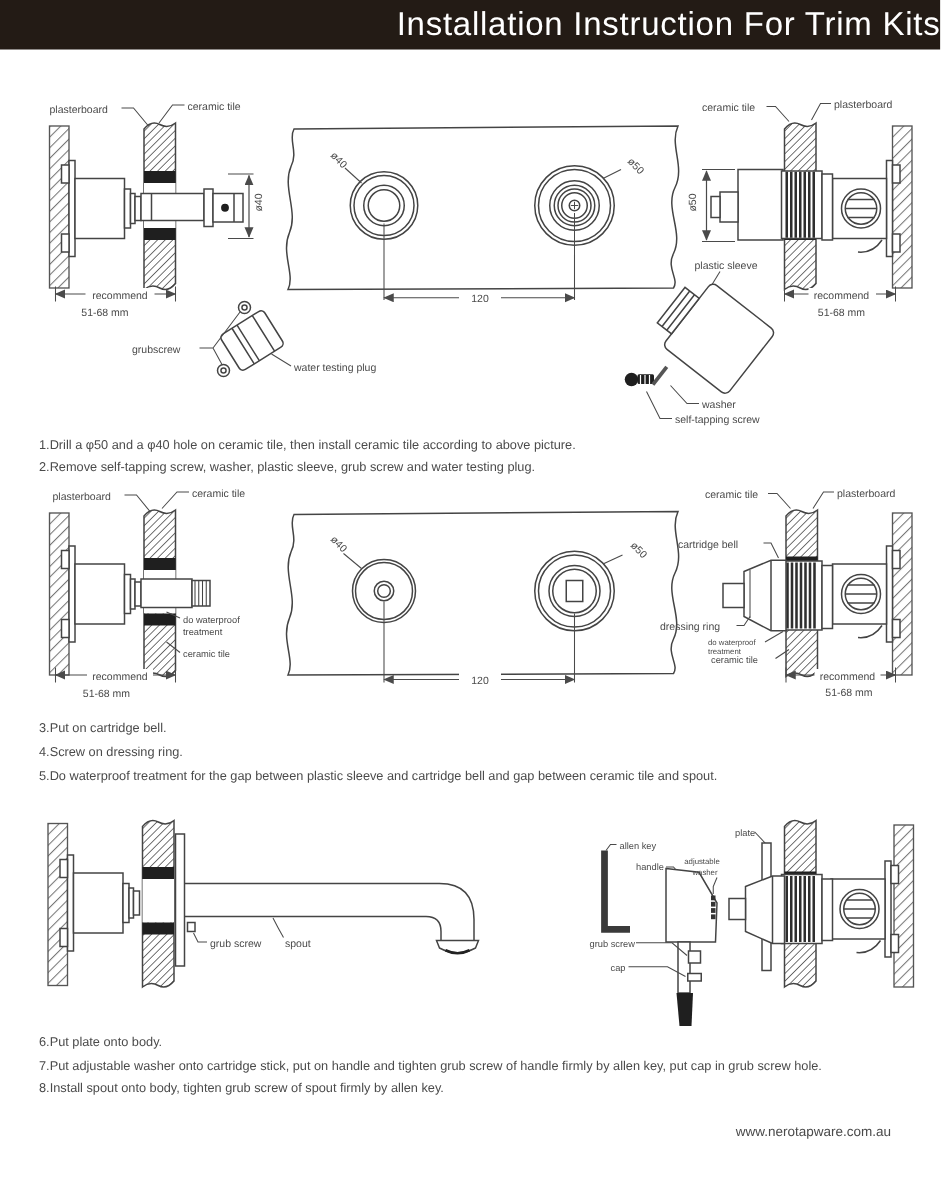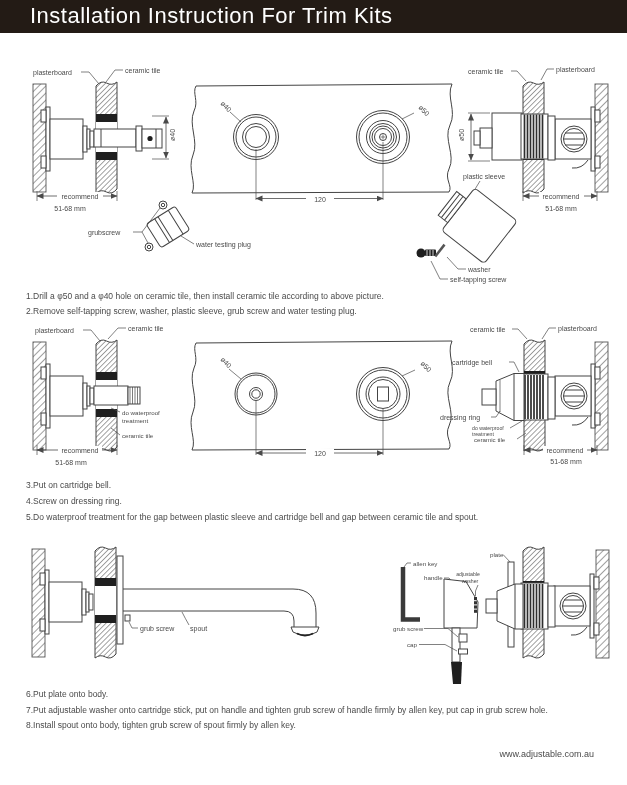--- a/index.html
+++ b/index.html
@@ -1,20 +1,20 @@
 <!DOCTYPE html>
 <html><head>
 <meta charset="utf-8">
 <style>
   html,body{margin:0;padding:0;background:#fff;}
   .page{position:relative;width:627px;height:785px;background:#fff;overflow:hidden;
         font-family:"Liberation Sans",sans-serif;}
   .hdr{position:absolute;left:0;top:0;width:627px;height:33px;background:#231b15;}
   .hdr h1{margin:0;padding-left:30px;font-size:22px;font-weight:400;color:#ffffff;
-          line-height:32px;letter-spacing:.5px;font-family:"Liberation Sans",sans-serif;}
+          line-height:32px;letter-spacing:.5px;font-family:"Liberation Sans",sans-serif;text-align:right;}
   svg.d{position:absolute;left:0;display:block;}
   #svg1{top:52px;}
   #svg2{top:320px;}
   #svg3{top:540px;}
   .steps{position:absolute;left:0;width:610px;padding-left:26px;color:#4a4a4a;
          font-size:8.5px;}
   .steps p{margin:0;white-space:nowrap;}
   #st1{top:289px;} #st1 p{line-height:14.5px;}
   #st2{top:477px;} #st2 p{line-height:16px;}
   #st3{top:687px;} #st3 p{line-height:15.5px;}
@@ -361,15 +361,15 @@
       <rect x="486" y="599" width="11" height="14" class="fw"></rect>
     </g>
   </svg>
 
   <div id="st3" class="steps">
     <p>6.Put plate onto body.</p>
     <p>7.Put adjustable washer onto cartridge stick, put on handle and tighten grub screw of handle firmly by allen key, put cap in grub screw hole.</p>
     <p>8.Install spout onto body, tighten grub screw of spout firmly by allen key.</p>
   </div>
 
-  <div class="footer">www.adjustable.com.au</div>
+  <div class="footer">www.nerotapware.com.au</div>
 
 </div>
 
 </body></html>

